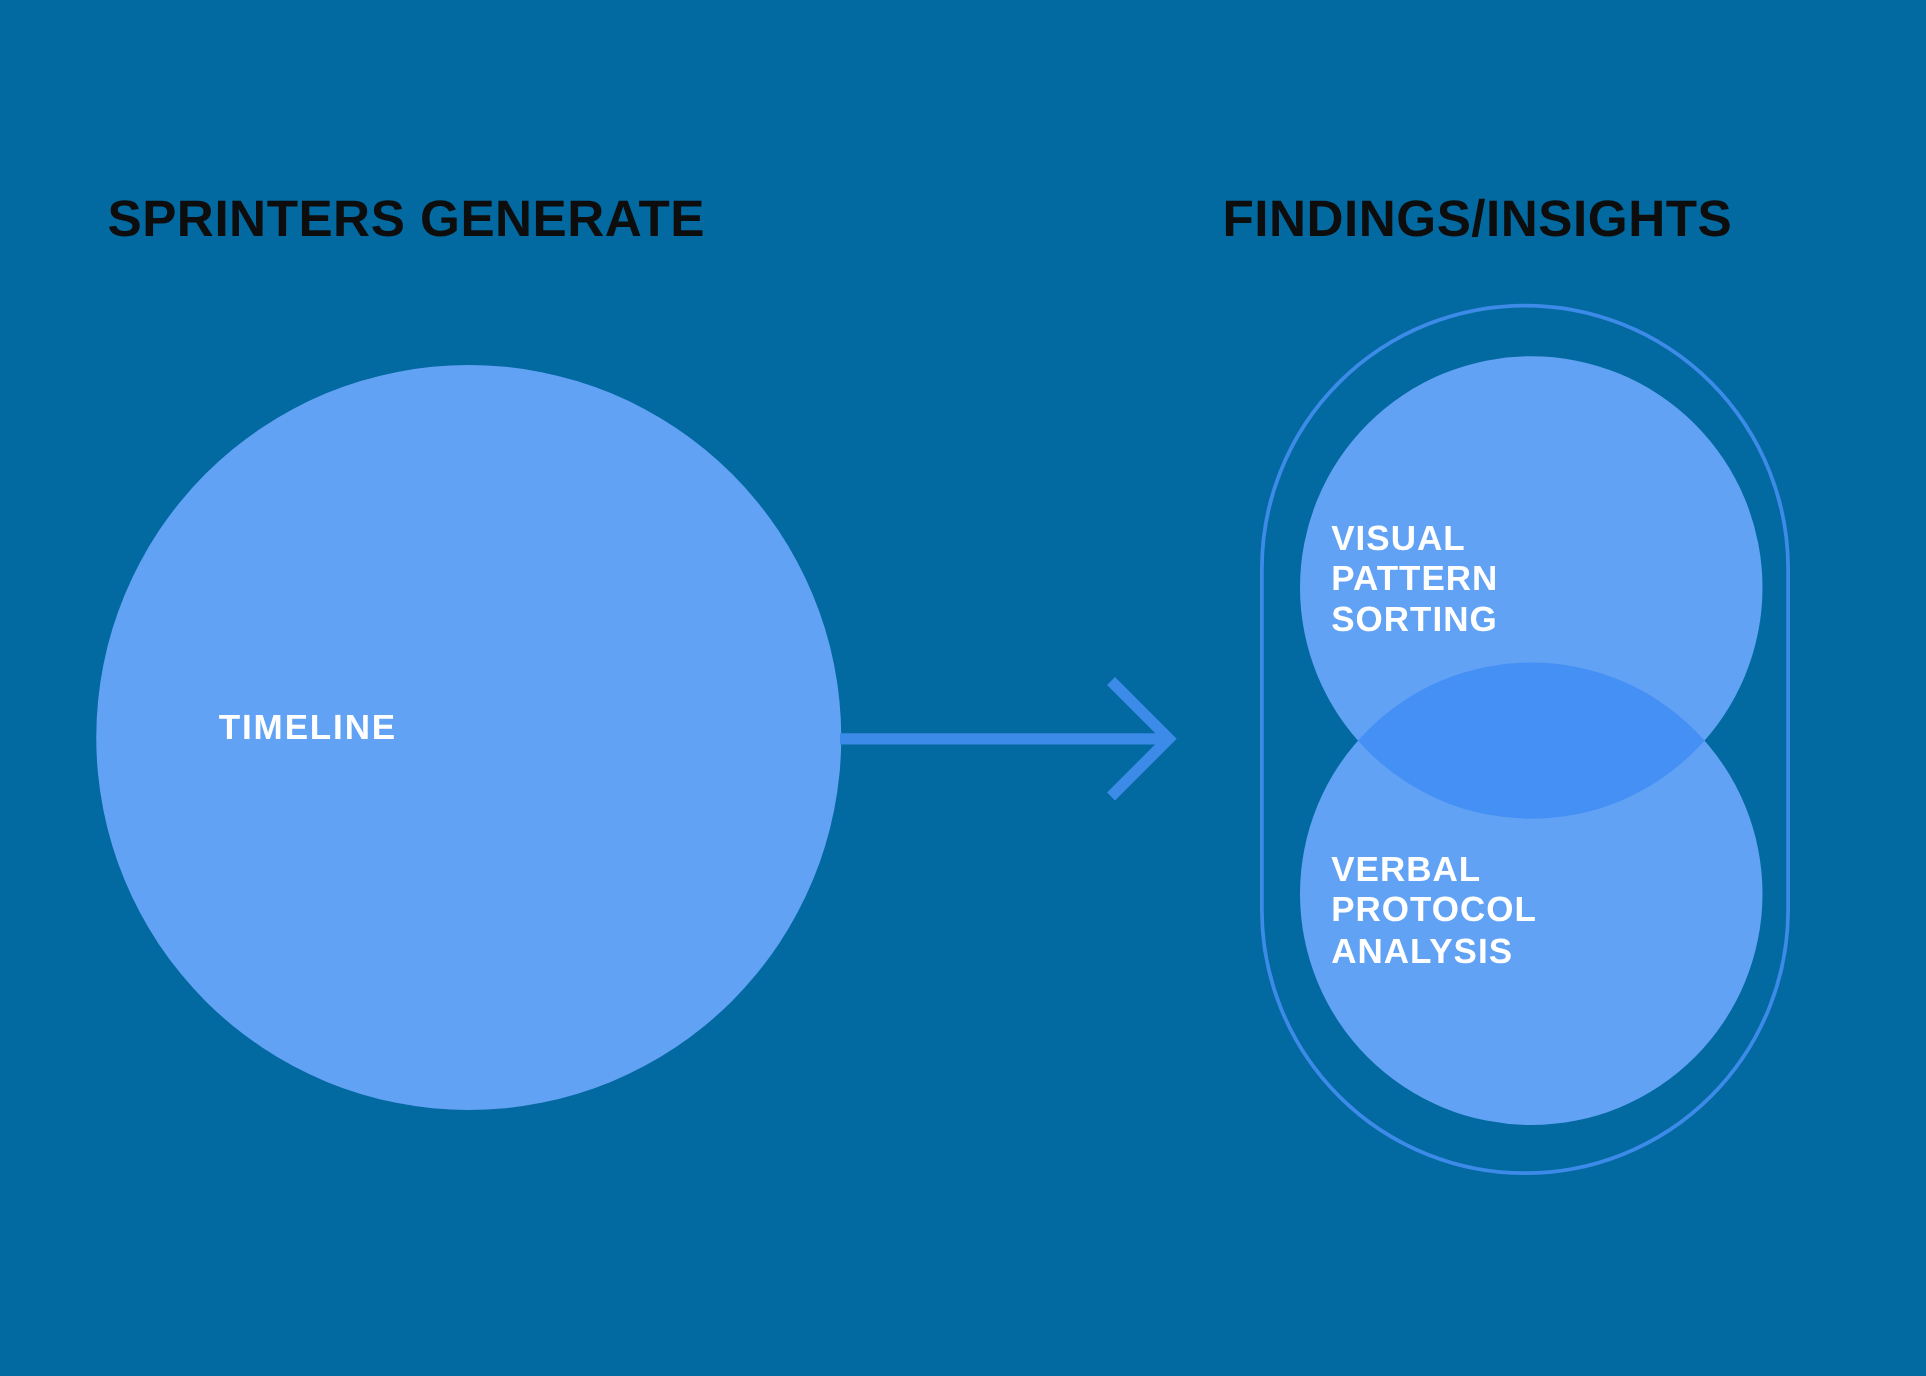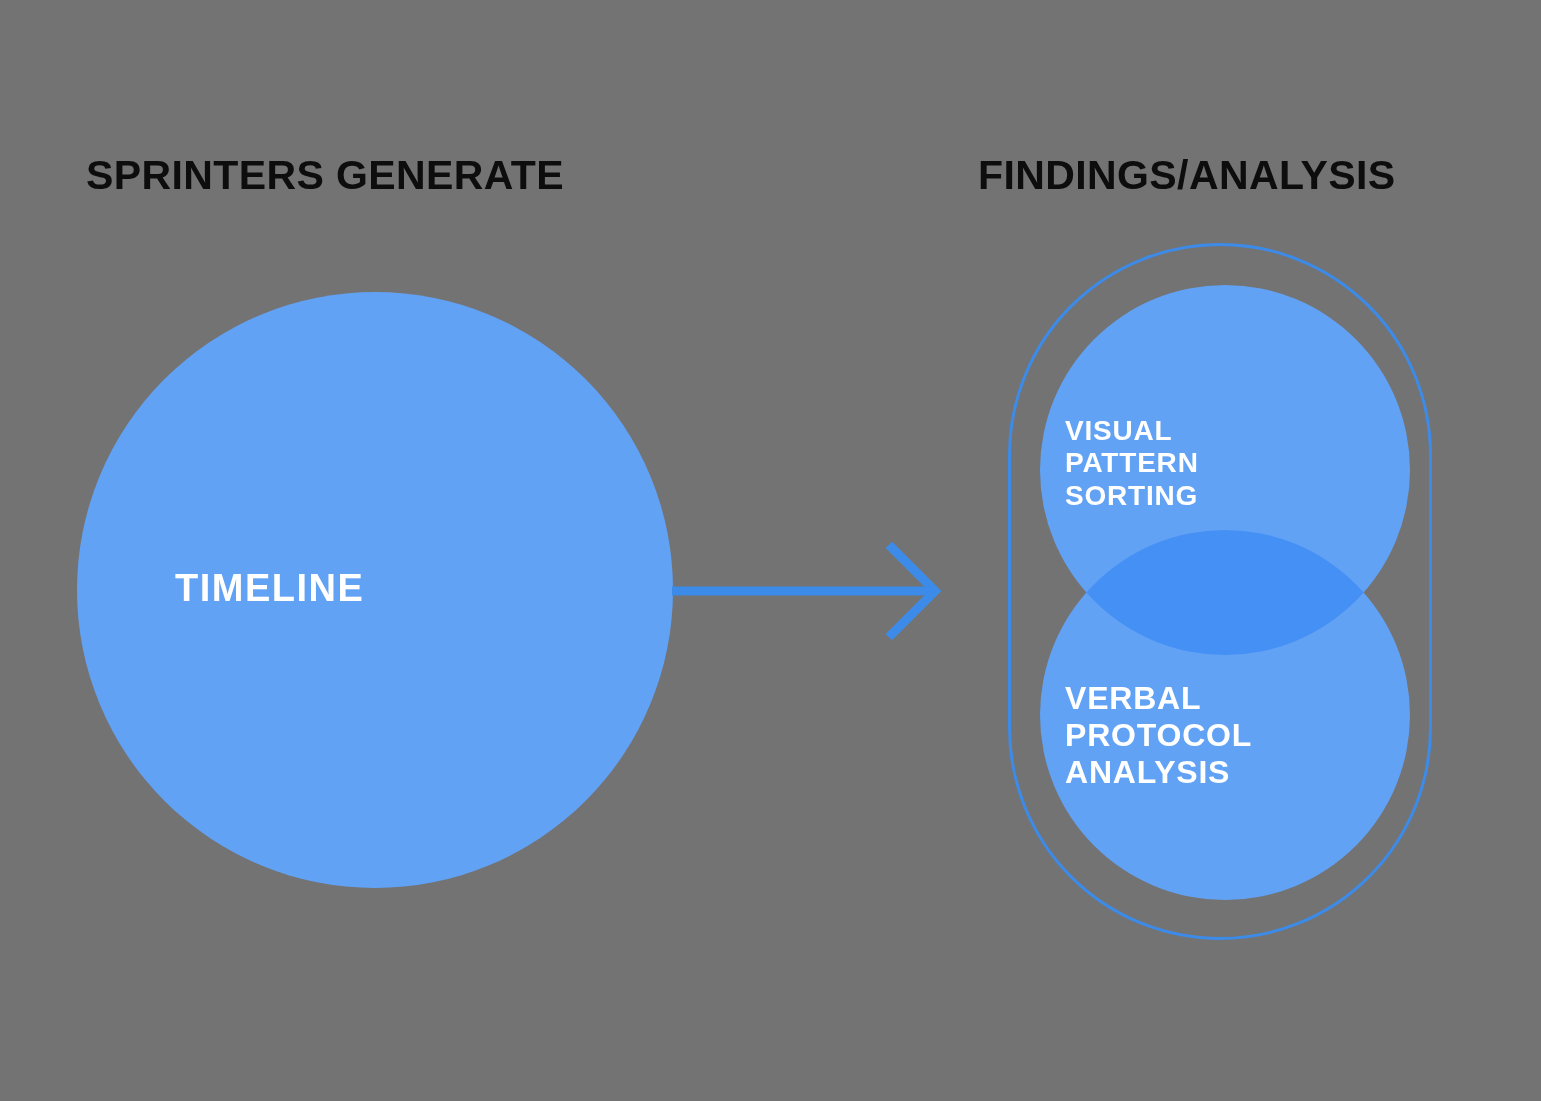--- a/index.html
+++ b/index.html
@@ -53,48 +53,48 @@
     line-height: 1.16;
     letter-spacing: 0.5px;
     white-space: pre-line;
     pointer-events: none;
   }
 
   #timeline-label {
     left: 175px;
     top: 566px;
     width: 400px;
-    font-size: 38px;
+    font-size: 28px;
     letter-spacing: 1.5px;
   }
 
   #visual-pattern-sorting-label {
     left: 1065px;
     top: 415px;
     width: 320px;
     font-size: 28px;
     letter-spacing: 0.8px;
   }
 
   #verbal-protocol-analysis-label {
     left: 1065px;
     top: 680px;
     width: 320px;
-    font-size: 32px;
+    font-size: 28px;
     letter-spacing: 0.8px;
   }
 </style>
 </head>
 <body style="background: rgb(241, 241, 240);">
 
-<div id="diagram-root" style="background: #737373;">
+<div id="diagram-root" style="background: #0369a1;">
 
   <div class="heading" id="heading-left" style="color: rgb(13, 13, 13);">SPRINTERS GENERATE</div>
 
-  <div class="heading" id="heading-right" style="color: rgb(13, 13, 13);">FINDINGS/ANALYSIS</div>
+  <div class="heading" id="heading-right" style="color: rgb(13, 13, 13);">FINDINGS/INSIGHTS</div>
 
   <svg id="diagram-canvas" viewBox="0 0 1541 1101" xmlns="http://www.w3.org/2000/svg">
 
     <circle id="svg-timeline-circle" cx="375" cy="590" r="298" fill="#62a2f5"></circle>
 
     <g>
       <line id="svg-arrow-shaft" x1="672" y1="591" x2="930" y2="591" stroke="#3d8be8" stroke-width="9"></line>
       <polyline id="svg-arrow-head" points="892,548 935,591 892,634" fill="none" stroke="#3d8be8" stroke-width="9" stroke-linecap="square" stroke-linejoin="miter"></polyline>
     </g>
 

